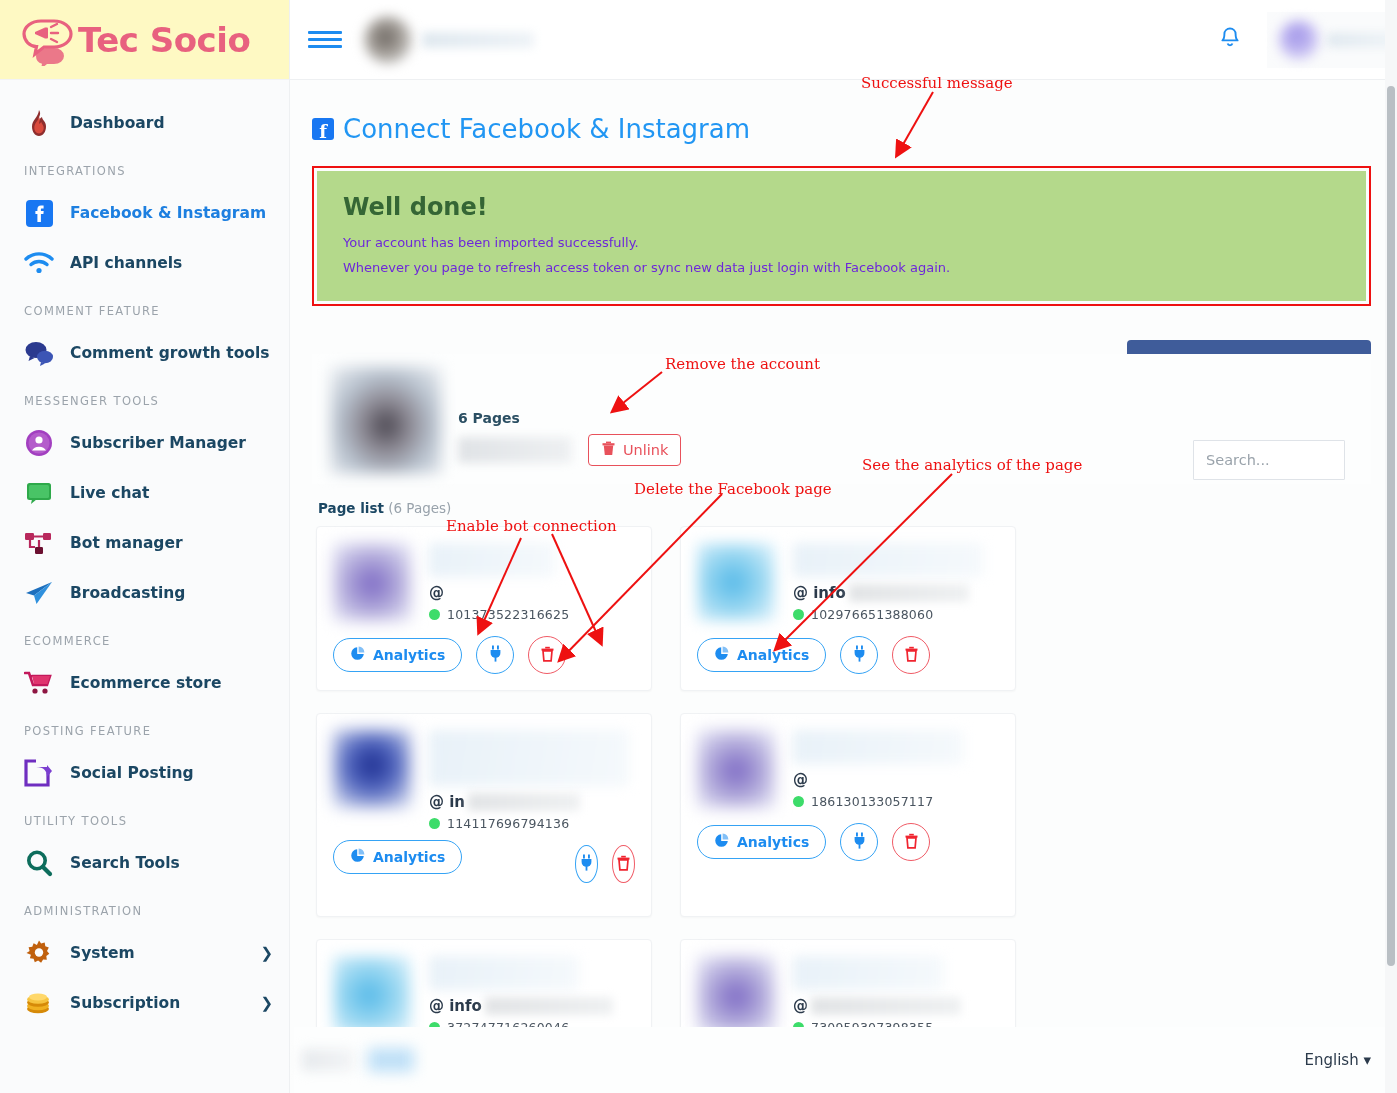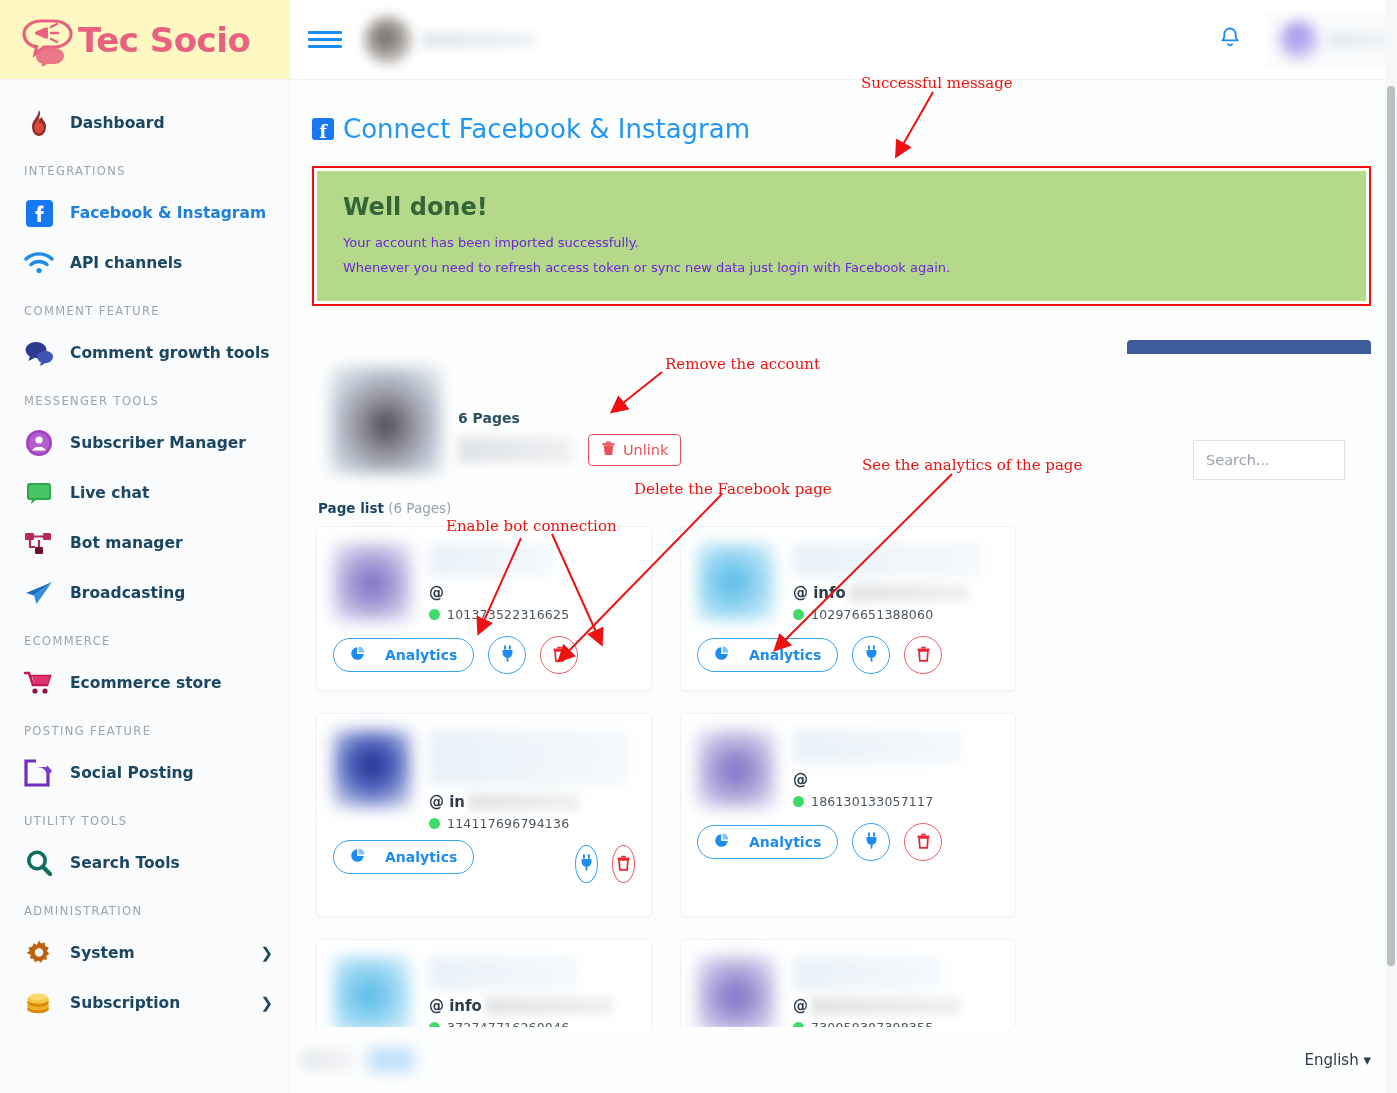--- a/index.html
+++ b/index.html
@@ -191,21 +191,21 @@
   .handle-blur {
     height: 18px; border-radius: 2px; margin-left: 3px;
     background: linear-gradient(90deg,#e2e4e6,#eff1f2); filter: blur(4px);
   }
   .id-row { display: flex; align-items: center; margin-top: 4px; }
   .dot { width: 11px; height: 11px; border-radius: 50%; background: #3ddc6a; flex: 0 0 11px; }
   .pid { font-size: 12.5px; color: #4a5560; margin-left: 7px; letter-spacing: 0.2px; }
   .card-actions { display: flex; align-items: center; gap: 14px; margin-top: 14px; }
   .btn-analytics {
     border: 1px solid #35a3f5; color: #1d8cf0; background: #fff; border-radius: 20px;
-    height: 34px; padding: 0 16px; display: flex; align-items: center; gap: 20px;
+    height: 34px; padding: 0 16px; display: flex; align-items: center; gap: 8px;
     font-size: 14px; cursor: pointer; font-family: "DejaVu Sans", sans-serif;
     font-weight: bold;
   }
   .icon-btn {
     width: 38px; height: 38px; border-radius: 50%; background: #fff; cursor: pointer;
     display: flex; align-items: center; justify-content: center;
   }
   .icon-btn.blue { border: 1px solid #35a3f5; }
   .icon-btn.red { border: 1px solid #f05b66; }
   .card-actions-right {
@@ -456,21 +456,21 @@
 
       <h1 class="page-title">
         <span class="fb-sq">f</span>
         <span>Connect Facebook &amp; Instagram</span>
       </h1>
 
       <div class="alert-outline">
         <div class="alert">
           <h3>Well done!</h3>
           <p>Your account has been imported successfully.</p>
-          <p>Whenever you need to refresh access token or sync new data just login with Facebook again.</p>
+          <p>Whenever you page to refresh access token or sync new data just login with Facebook again.</p>
         </div>
       </div>
 
       <div class="fb-login-row">
         <button class="fb-login-btn">
           <span class="fb-sq2">f</span>
           <span>Login with Facebook</span>
         </button>
       </div>
 

